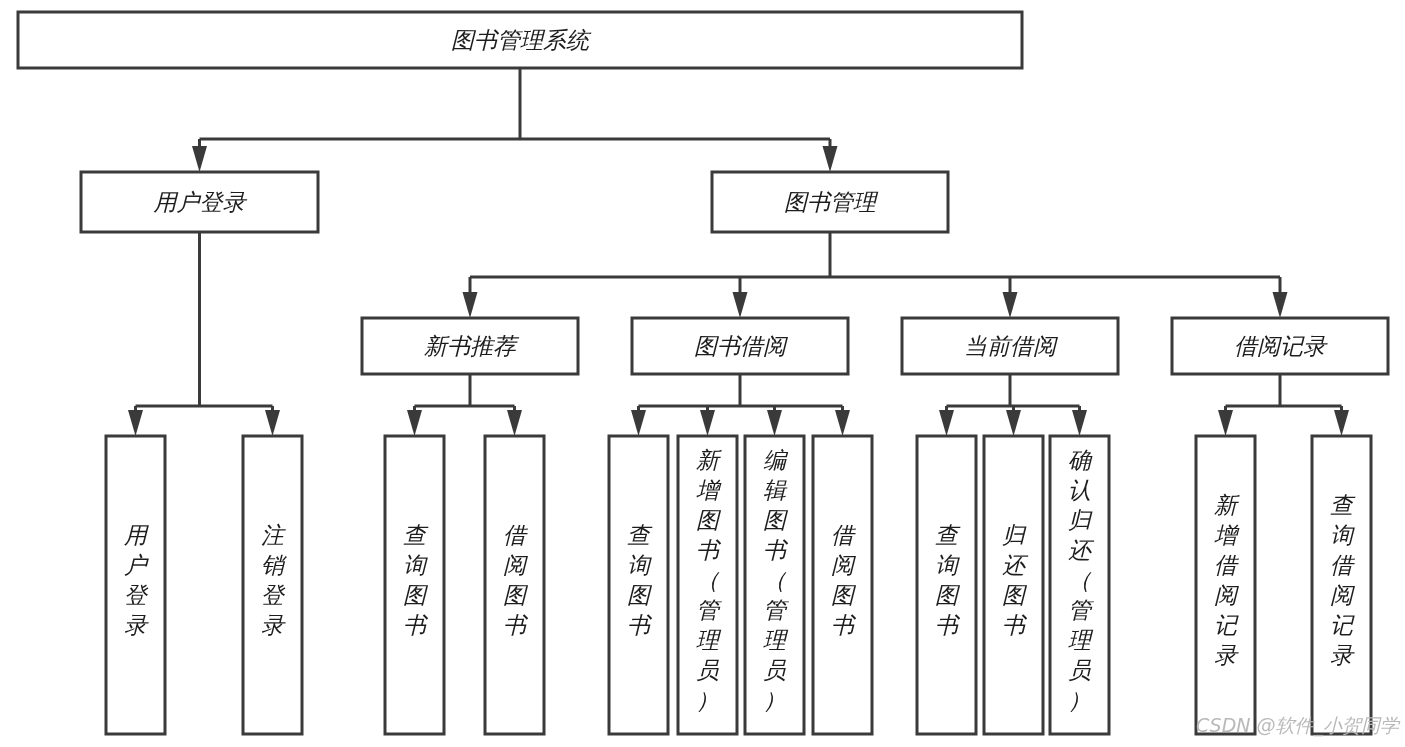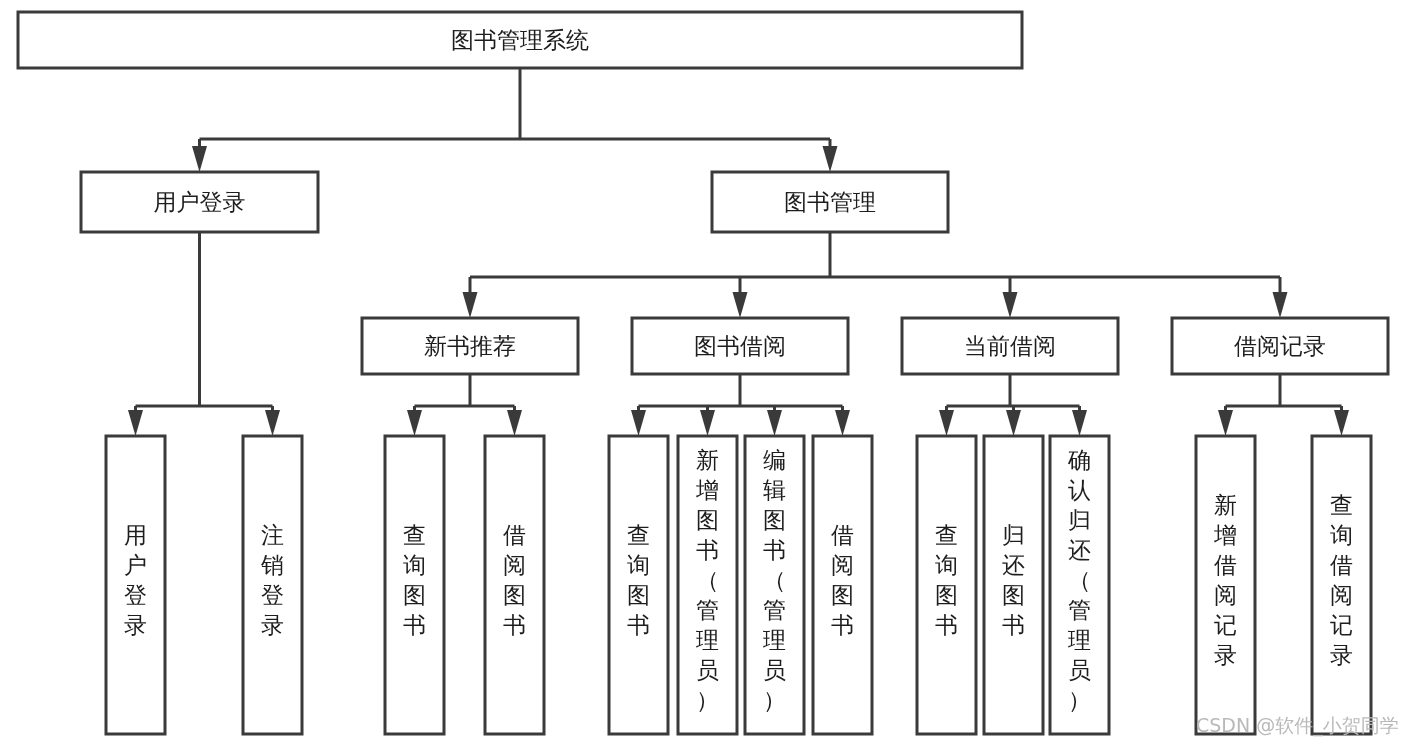--- a/index.html
+++ b/index.html
@@ -12,20 +12,21 @@
     width: 1405px;
     height: 747px;
     font-family: "DejaVu Sans", "Liberation Sans", sans-serif;
     overflow: hidden;
     position: relative;
   }
   #diagram-root {
     position: relative;
     width: 1405px;
     height: 747px;
+    font-style: italic;
   }
   svg#chart-svg {
     display: block;
     width: 1405px;
     height: 747px;
   }
   .node-box {
     fill: #ffffff;
     stroke: #3a3a3a;
     stroke-width: 3;

